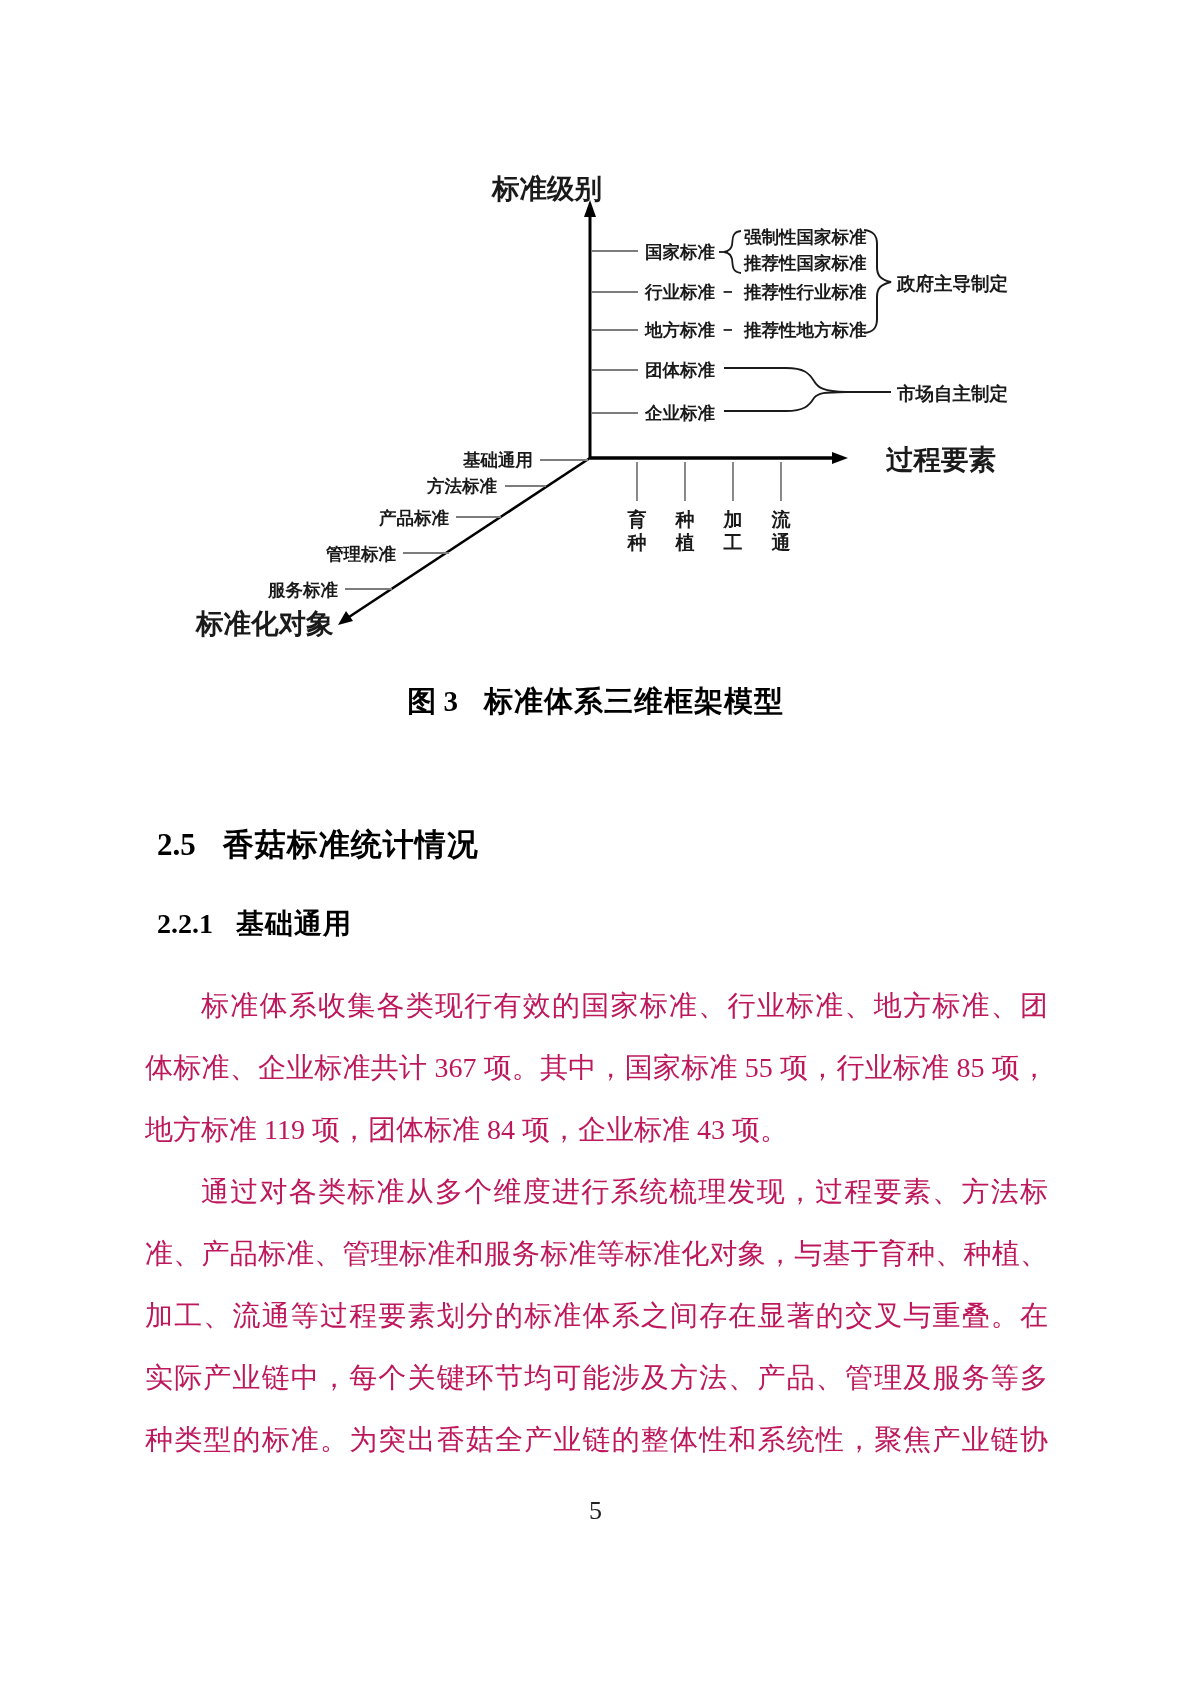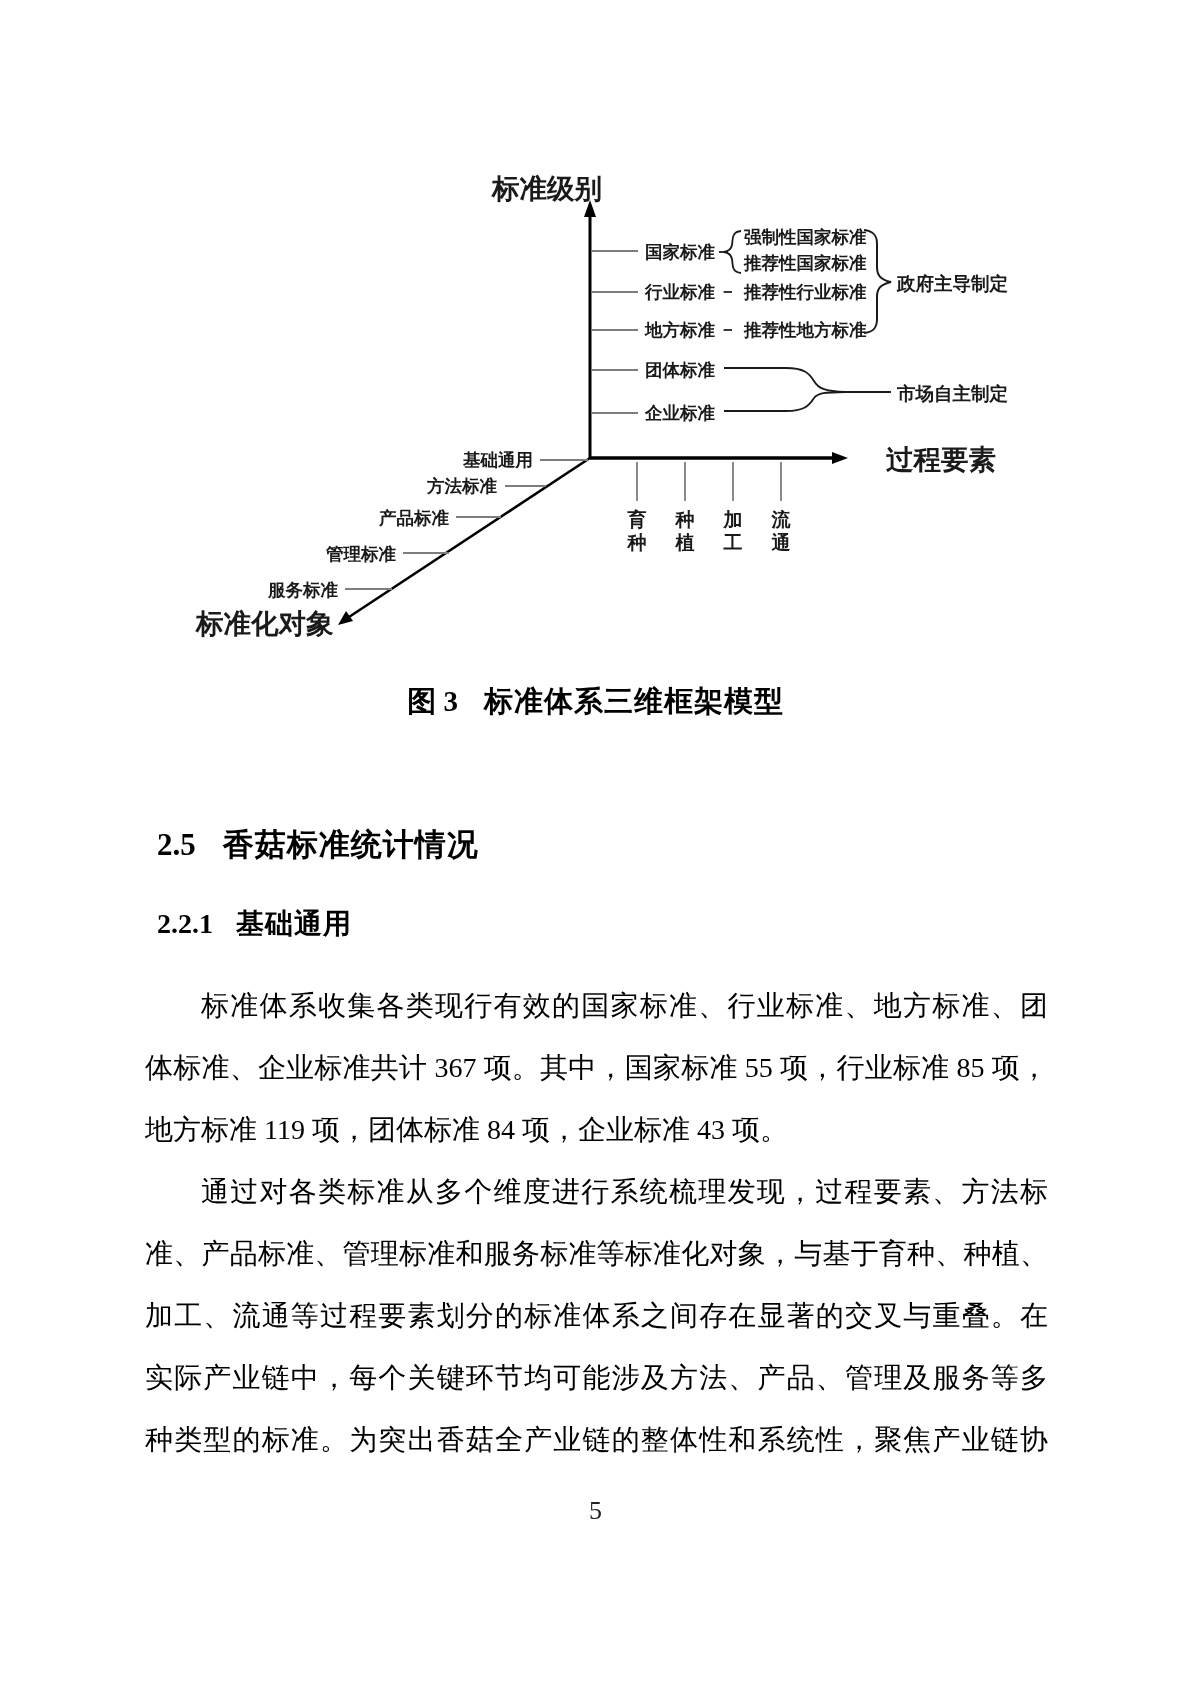--- a/index.html
+++ b/index.html
@@ -22,21 +22,21 @@
     position:absolute;left:157px;color:#000;white-space:nowrap;
   }
   .h2 .num{font-family:"Liberation Serif","DejaVu Serif",serif;font-weight:bold;}
   .h2 .ttl{font-family:"Liberation Sans","DejaVu Sans",sans-serif;font-weight:bold;letter-spacing:1px;}
   .h22{top:824px;font-size:31px;}
   .h22 .ttl{margin-left:27px;}
   .h221{top:905px;font-size:28px;}
   .h221 .ttl{margin-left:23px;}
   .para{
     position:absolute;left:145px;width:903px;font-size:28px;line-height:62px;
-    color:#000000;
+    color:#be185d;
   }
   .para .bline{white-space:nowrap;}
   .para .just{white-space:normal;text-align:justify;text-align-last:justify;text-justify:inter-character;}
   .indent{text-indent:2em;}
   .p1{top:975px;}
   .p2{top:1161px;}
   .pageno{
     position:absolute;top:1496px;left:0;width:1191px;text-align:center;
     font-size:26px;color:#222;
   }

